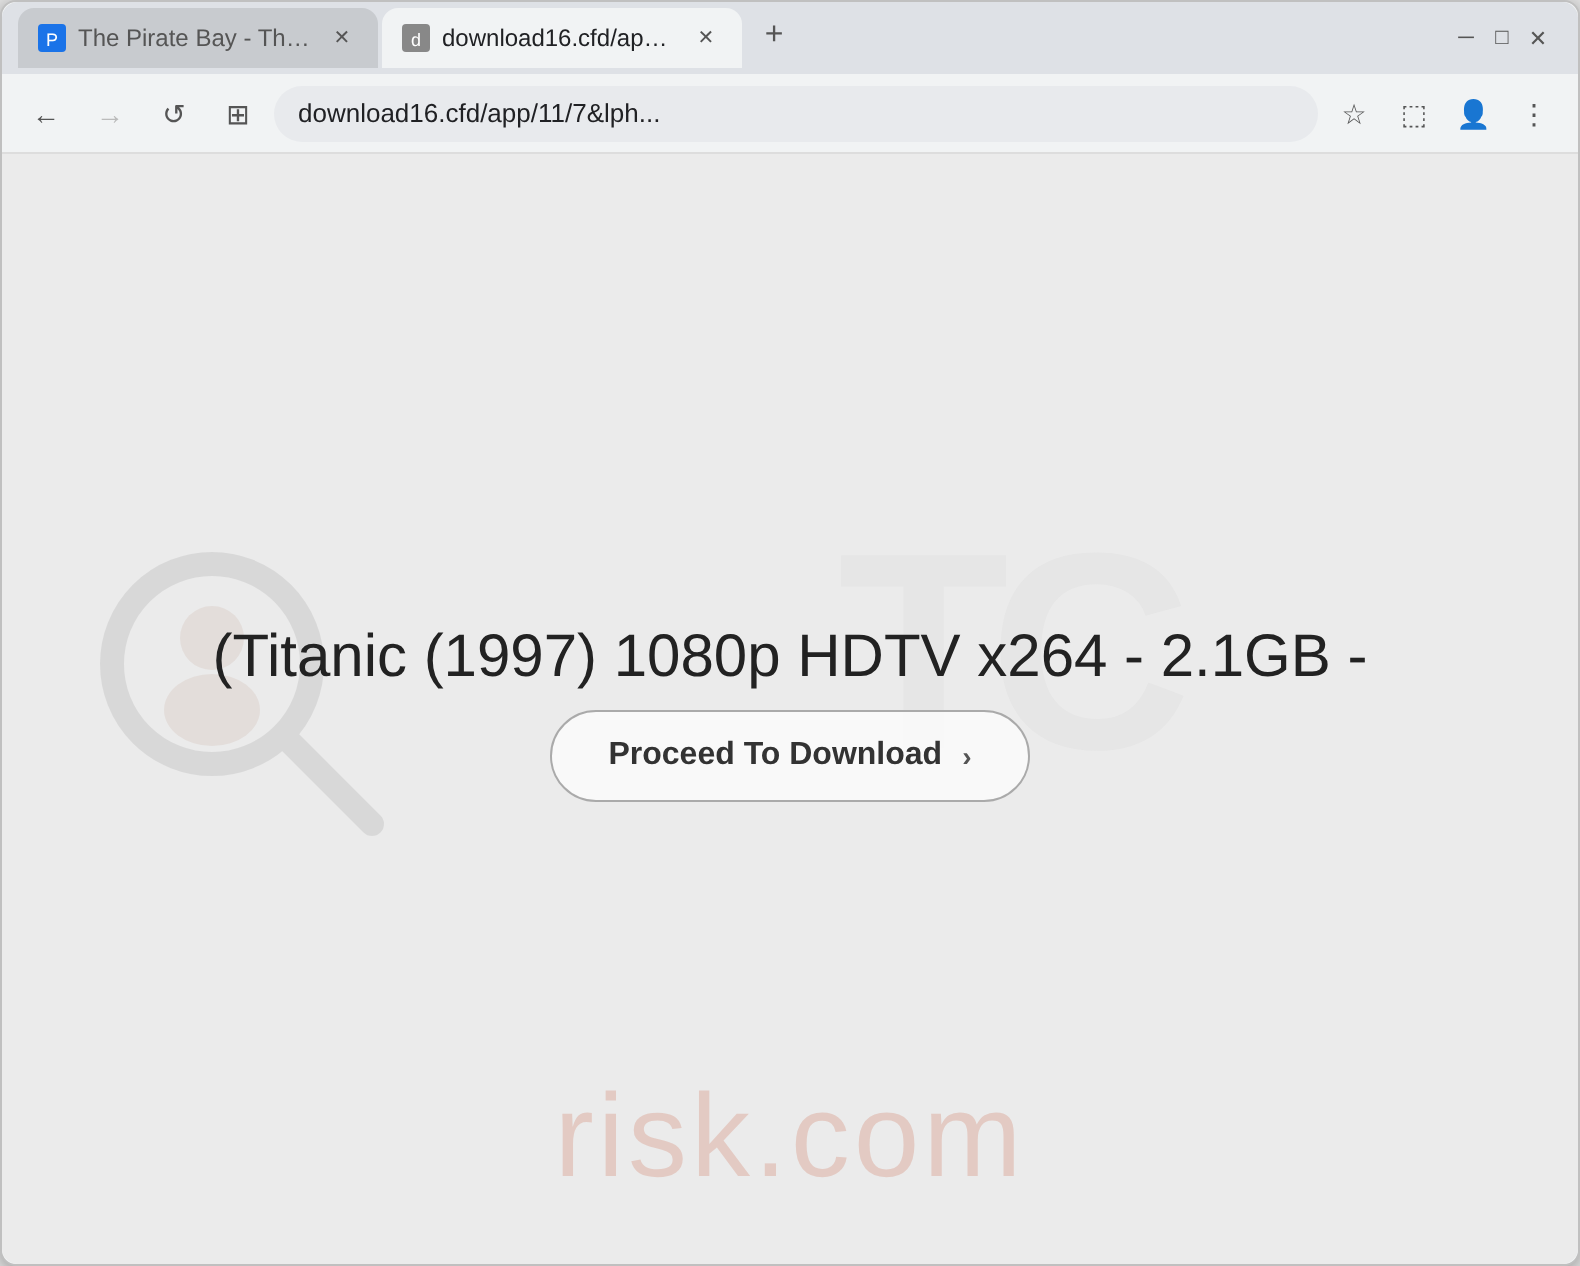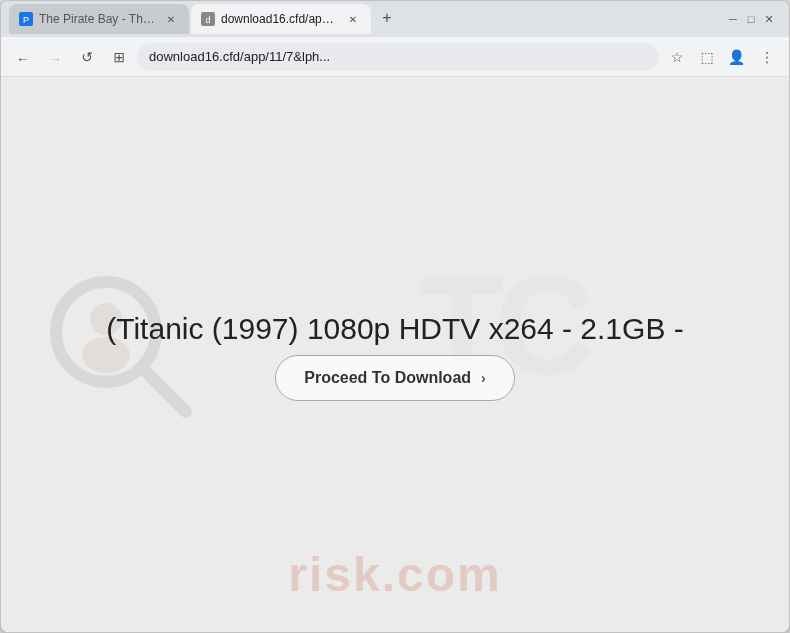--- a/index.html
+++ b/index.html
@@ -225,22 +225,22 @@
       opacity: 0.18;
       font-family: Arial, sans-serif;
       letter-spacing: -10px;
     }
 
     .watermark-risk {
       position: absolute;
       bottom: 30px;
       left: 50%;
       transform: translateX(-50%);
-      font-size: 48px;
-      font-weight: bold;
+      font-size: 59px;
+      font-weight: normal;
       color: #c85a3a;
       opacity: 0.22;
       font-family: Arial, sans-serif;
       white-space: nowrap;
       letter-spacing: 2px;
     }
 
     
     .main-content {
       position: relative;

